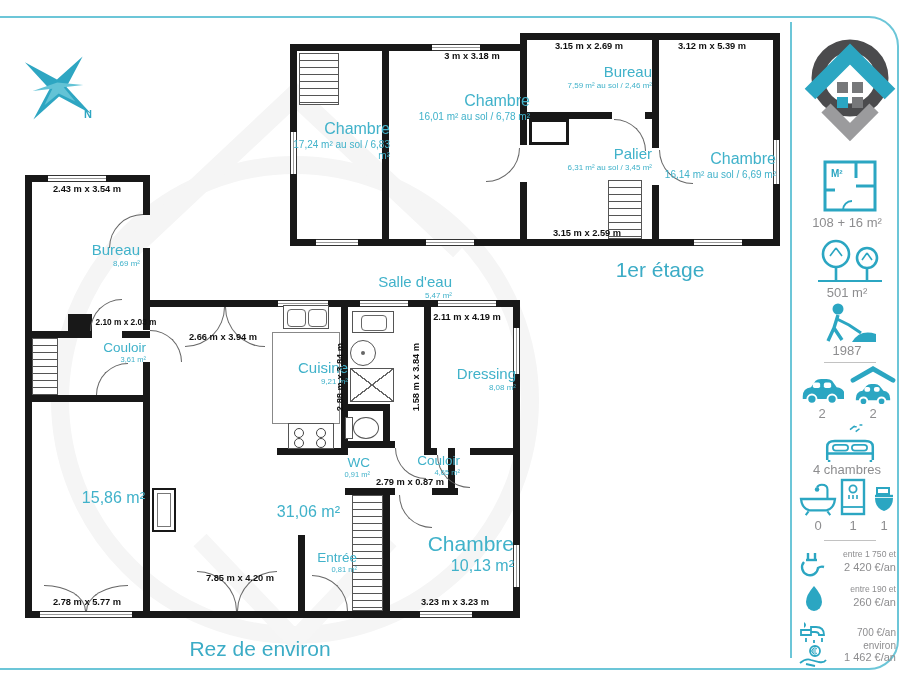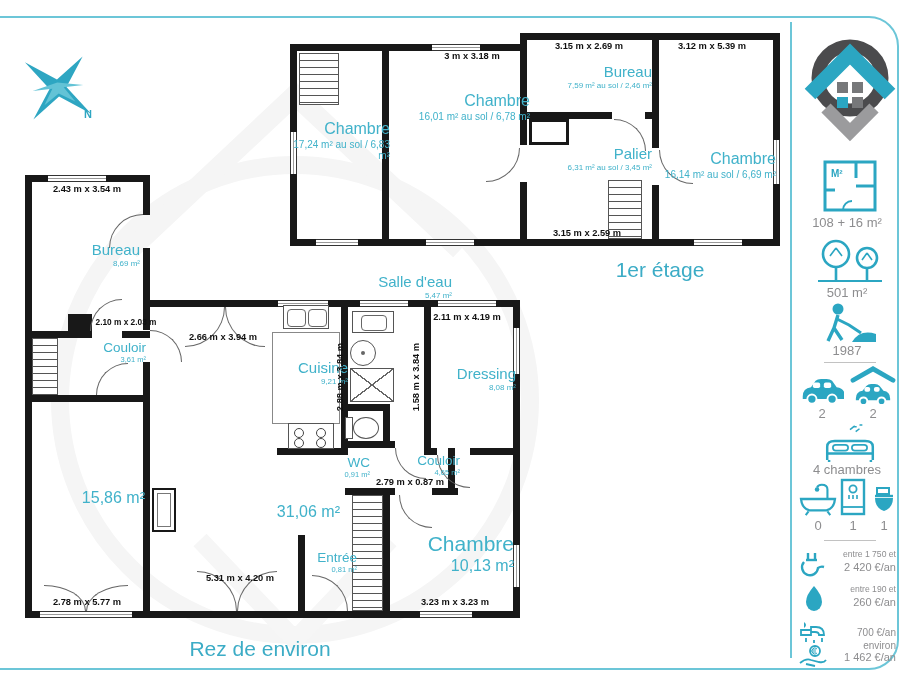--- a/index.html
+++ b/index.html
@@ -210,21 +210,21 @@
       <div class="rarea">3,61 m²</div>
     </div>
     <div class="rlabel s2" style="left:30px;top:488px;width:115px">
       <div class="rarea">15,86 m²</div>
     </div>
     <div class="dim" style="left:28px;top:597px;width:118px">2.78 m x 5.77 m</div>
     <div class="dim" style="left:158px;top:332px;width:130px">2.66 m x 3.94 m</div>
     <div class="rlabel s2" style="left:170px;top:502px;width:170px">
       <div class="rarea">31,06 m²</div>
     </div>
-    <div class="dim" style="left:176px;top:573px;width:128px">5.31 m x 4.20 m</div>
+    <div class="dim" style="left:176px;top:573px;width:128px">7.85 m x 4.20 m</div>
     <div class="rlabel s4" style="left:256px;top:360px;width:92px">
       <div class="rname">Cuisine</div>
       <div class="rarea">9,21 m²</div>
     </div>
     <div class="dim v" style="left:286px;top:372px;width:108px">2.88 m x 3.84 m</div>
     <div class="rlabel s4" style="left:348px;top:274px;width:104px">
       <div class="rname">Salle d'eau</div>
       <div class="rarea">5,47 m²</div>
     </div>
     <div class="dim" style="left:408px;top:312px;width:118px">2.11 m x 4.19 m</div>

